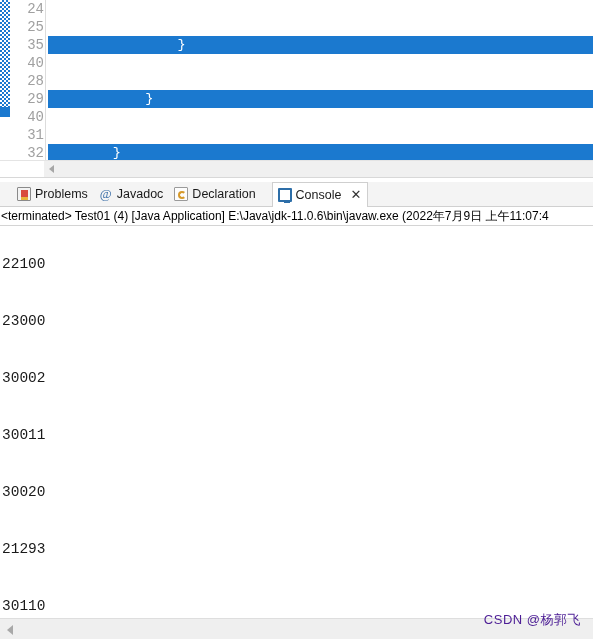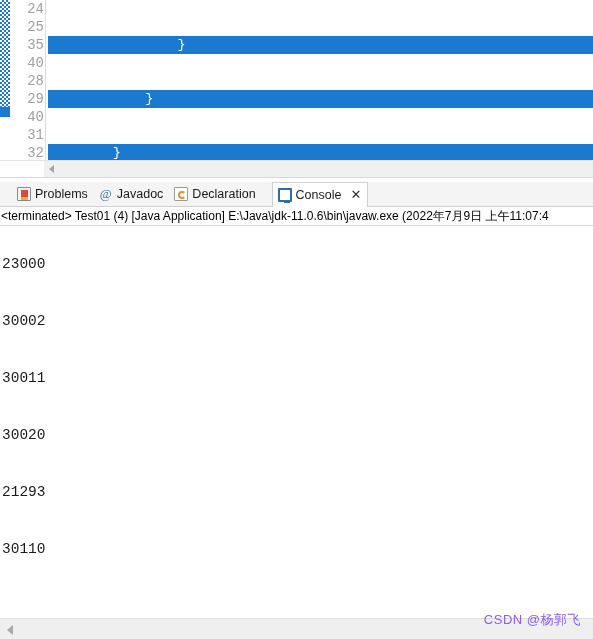--- a/index.html
+++ b/index.html
@@ -311,21 +311,21 @@
     border-bottom: 5px solid transparent;
     border-right: 6px solid #a8a8a8;
   }
 
   
   .watermark {
     position: absolute;
     right: 12px;
     top: 611px;
     font-size: 13px;
-    color: #8b5cf6;
+    color: #4c1d95;
     letter-spacing: 0.5px;
     white-space: nowrap;
   }
 </style>
 </head>
 <body>
 
 <div class="app">
 
   <div class="editor">
@@ -391,20 +391,21 @@
       <span class="closex">✕</span>
     </div>
   </div>
 
   <div class="console">
 
     <div class="terminated-line">&lt;terminated&gt; Test01 (4) [Java Application] E:\Java\jdk-11.0.6\bin\javaw.exe  (2022年7月9日 上午11:07:4</div>
     <div class="console-sep"></div>
 
     <div class="console-out">
+      <div class="oline">22100</div>
       <div class="oline">23000</div>
       <div class="oline">30002</div>
       <div class="oline">30011</div>
       <div class="oline">30020</div>
       <div class="oline">21293</div>
       <div class="oline">30110</div>
       
       
       
       

